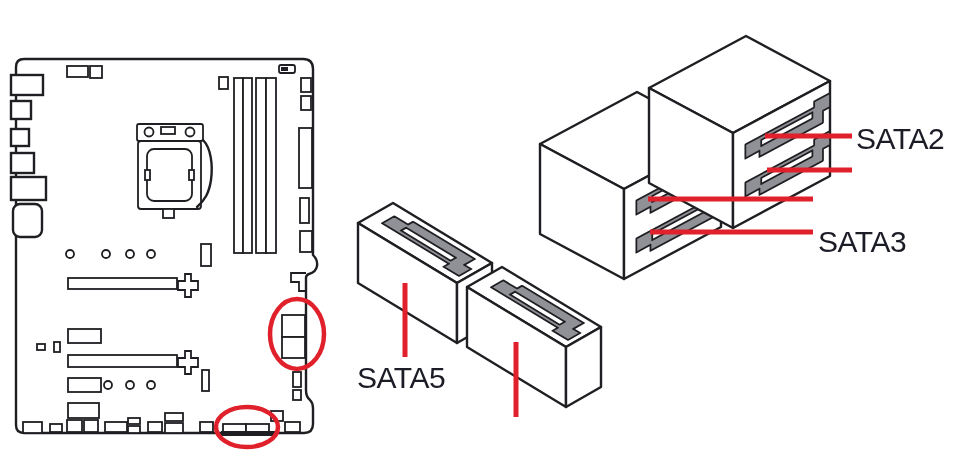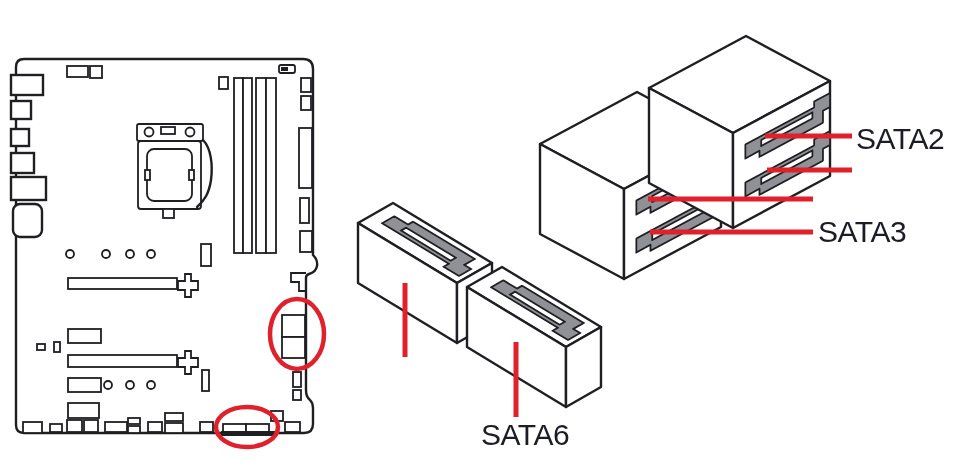--- a/index.html
+++ b/index.html
@@ -182,16 +182,16 @@
         <polygon class="box" points="467,287 566,347 566,407 467,347"></polygon>
         <polygon class="box" points="566,347 601,327 601,387 566,407"></polygon>
         <use href="#blade" class="blade" transform="matrix(0.855,0.518,0.868,-0.496,479.1,286.1)"></use>
       </g>
       <path class="redline" d="M405,283 V357"></path>
       <path class="redline" d="M516,342 V417"></path>
     </g>
   </svg>
 
   <div class="callout-label" style="left:856px;top:124px;">SATA2</div>
-  <div class="callout-label" style="left:818px;top:217px;">SATA3</div>
-  <div class="callout-label" style="left:481px;top:420px;">SATA6</div>
+  <div class="callout-label" style="left:818px;top:227px;">SATA3</div>
+  <div class="callout-label" style="left:357px;top:363px;">SATA5</div>
 
 </div>
 
 </body></html>

